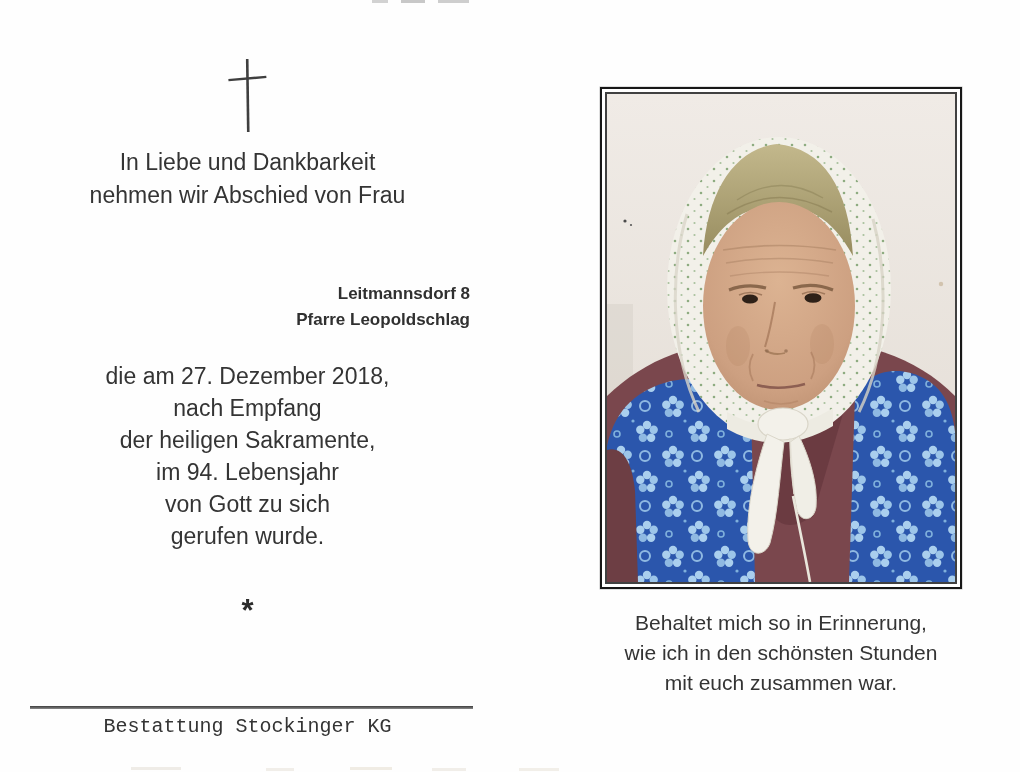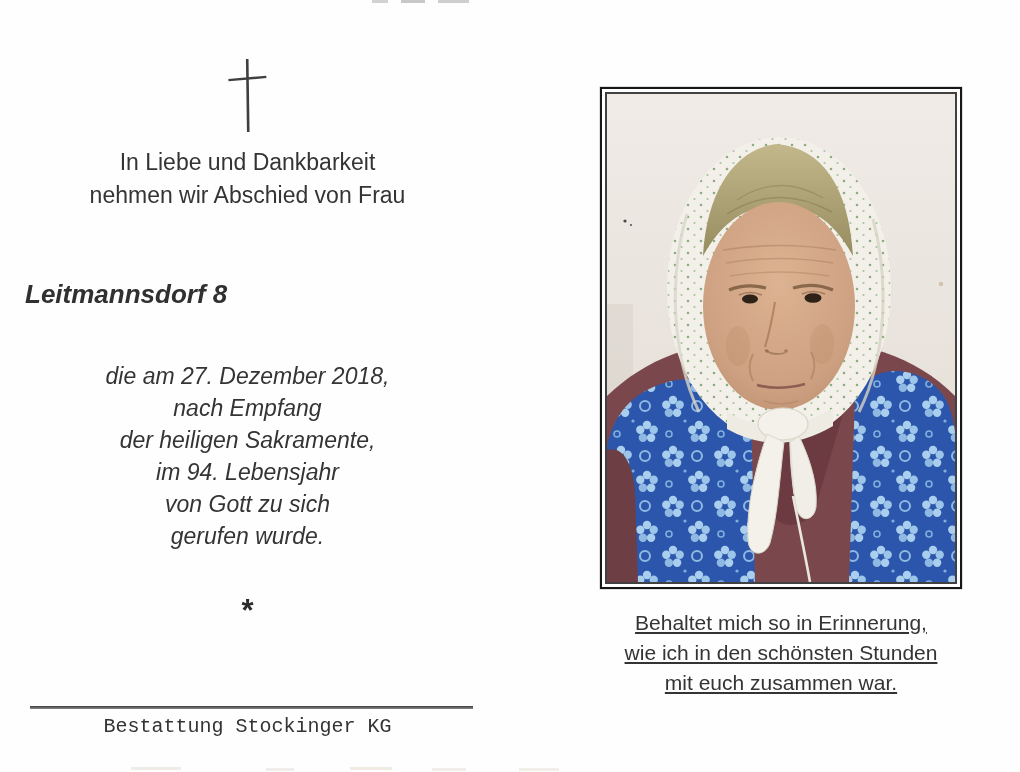--- a/index.html
+++ b/index.html
@@ -26,26 +26,26 @@
     position:absolute; top:146px; left:0; right:0;
     text-align:center; font-size:23px; line-height:33px; color:#343434;
   }
   .deceased-name {
     position:absolute; top:224px; left:0; right:0;
     text-align:center; font-size:43px; line-height:48px;
     font-weight:bold; color:#262626; letter-spacing:0.5px;
   }
   .address {
     position:absolute; top:281px; left:0; right:0;
-    text-align:left; font-size:26px; line-height:26px;
-    font-weight:bold; font-style:italic; color:#303030;
+    text-align:right; font-size:17px; line-height:26px;
+    font-weight:bold; color:#303030;
   }
   .obituary {
     position:absolute; top:360px; left:0; right:0;
-    text-align:center; font-size:23px; line-height:32px; color:#343434;font-style:italic;
+    text-align:center; font-size:23px; line-height:32px; color:#343434;
   }
   .star {
     position:absolute; top:593px; left:0; right:0;
     text-align:center; font-size:31px; font-weight:bold; color:#2c2c2c;
   }
   .rule {
     position:absolute; top:706px; left:5px; width:443px; height:3px;
     background:linear-gradient(#3d3d3d, #8a8a8a);
   }
   .funeral-home {
@@ -57,21 +57,21 @@
   .photo-frame {
     position:absolute; left:600px; top:87px;
     background:#fff;
     border:2px solid #171717;
     padding:3px;
     box-shadow:0 0 0 0.5px #bdbdbd;
   }
   .photo-inner { border:2px solid #414141; font-size:0; }
   .photo-caption {
     position:absolute; left:592px; top:608px; width:378px;
-    text-align:center; font-size:21px; line-height:30px; color:#343434;text-decoration:underline;
+    text-align:center; font-size:21px; line-height:30px; color:#343434;
   }
 
   
   .artifact { position:absolute; }
   .a-top1 { left:372px; top:0; width:16px; height:3px; background:#d2d2d2; }
   .a-top2 { left:401px; top:0; width:24px; height:3px; background:#c8c8c8; }
   .a-top3 { left:438px; top:0; width:31px; height:3px; background:#cecece; }
   .a-bot1 { left:131px; top:767px; width:50px; height:3px; background:#efece7; }
   .a-bot2 { left:266px; top:768px; width:28px; height:3px; background:#f1eee9; }
   .a-bot3 { left:350px; top:767px; width:42px; height:3px; background:#f0ece4; }
@@ -89,20 +89,21 @@
       <line x1="4" y1="23.5" x2="42" y2="21.5" stroke="#3f3f3f" stroke-width="2.4"></line>
     </svg>
   </div>
 
   <div class="intro pre">In Liebe und Dankbarkeit
 nehmen wir Abschied von Frau</div>
 
 
   <div class="address">
     <div>Leitmannsdorf 8</div>
+    <div>Pfarre Leopoldschlag</div>
   </div>
 
   <div class="obituary pre">die am 27. Dezember 2018,
 nach Empfang
 der heiligen Sakramente,
 im 94. Lebensjahr
 von Gott zu sich
 gerufen wurde.</div>
 
   <div class="star">*</div>

